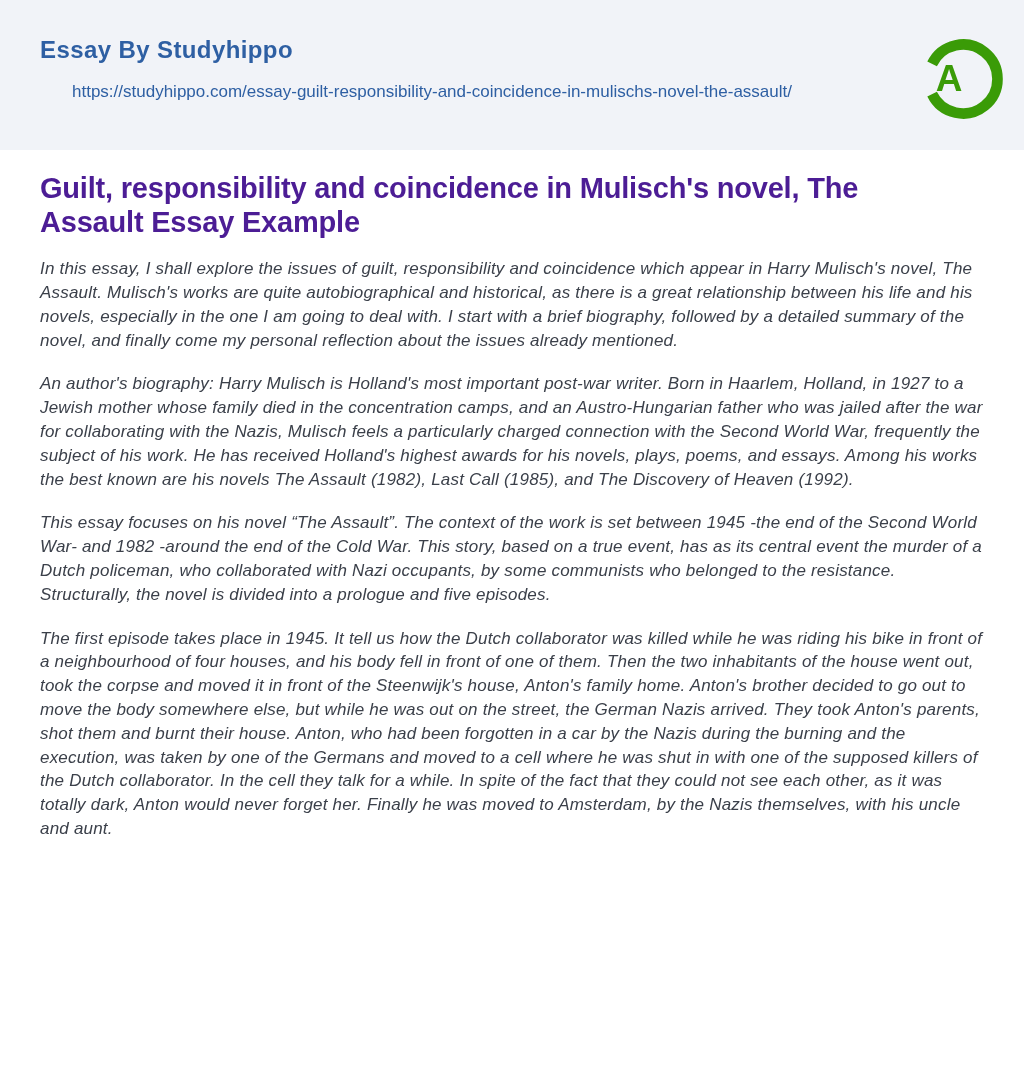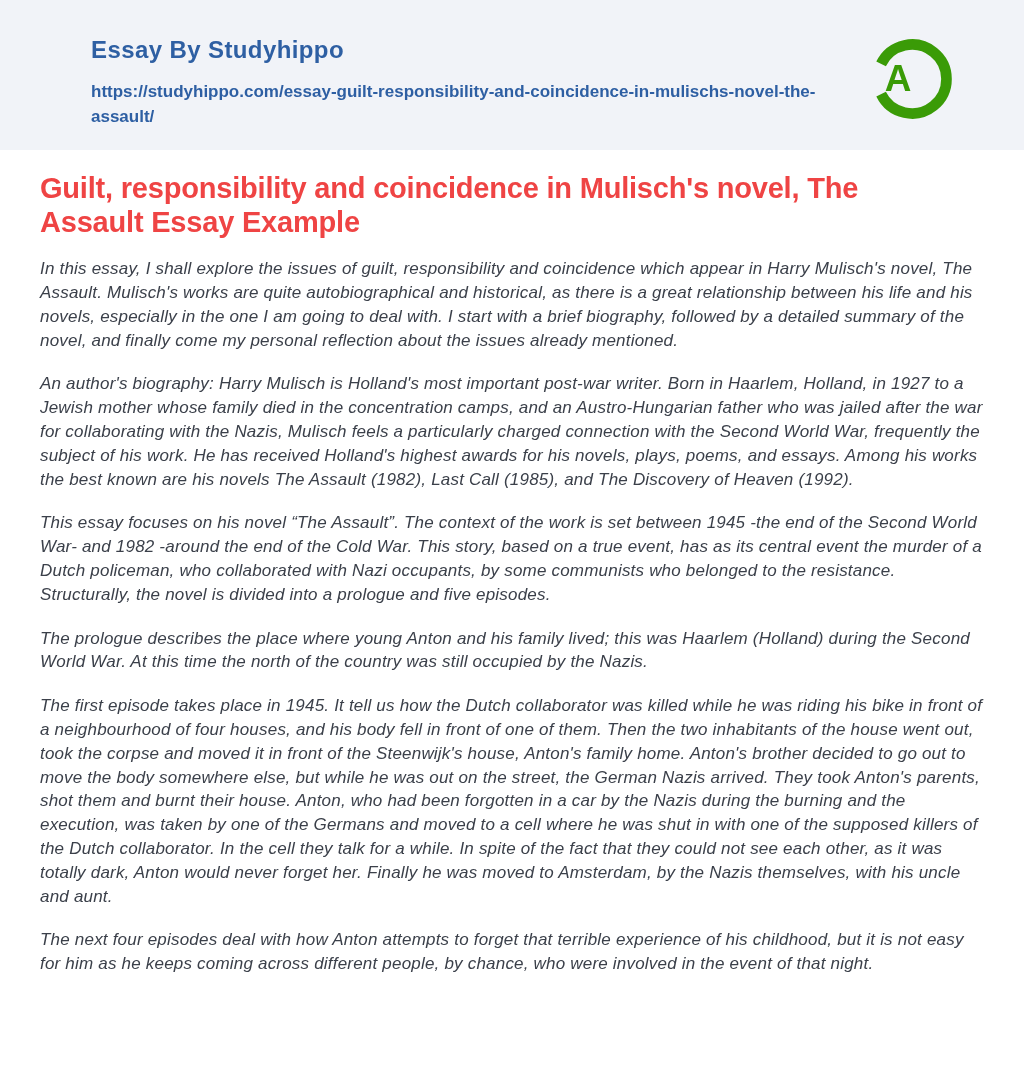--- a/index.html
+++ b/index.html
@@ -10,56 +10,57 @@
     overflow: hidden;
     background: #ffffff;
     font-family: "Liberation Sans", sans-serif;
   }
   .header {
     background: #f1f3f8;
     width: 100%;
     height: 150px;
     padding: 36px 20px 0 40px;
     display: flex;
-    justify-content: center;
+    justify-content: space-between;
     align-items: flex-start;
   }
   .header-left { max-width: 800px; }
   .site-title {
     color: #2e5fa3;
     font-size: 24px;
     font-weight: 700;
     letter-spacing: 0.4px;
     line-height: 1.2;
   }
   .site-url {
     color: #2e5fa3;
     font-size: 17px;
-    font-weight: 700;
+    font-weight: 400;
     line-height: 1.5;
     margin-top: 14px;
     max-width: 780px;
     overflow-wrap: break-word;
     text-decoration: none;
     display: block;
     cursor: pointer;
+    margin-left: 32px;
   }
   .logo {
     width: 82px;
     height: 82px;
     flex: 0 0 auto;
     margin-top: 2px;
   }
   .content {
     padding: 22px 40px 0 40px;
   }
   .article-title {
     margin: 0 0 18px 0;
     max-width: 915px;
-    color: #ef4444;
+    color: #4c1d95;
     font-size: 29px;
     font-weight: 700;
     line-height: 1.16;
     letter-spacing: -0.2px;
   }
   .para {
     margin: 0 0 20px 0;
     max-width: 945px;
     color: #3b404a;
     font-size: 17px;
@@ -86,18 +87,16 @@
       </svg>
     </div>
   </header>
 
   <main class="content">
     <h1 class="article-title">Guilt, responsibility and coincidence in Mulisch's novel, The Assault Essay Example</h1>
 
     <p class="para">In this essay, I shall explore the issues of guilt, responsibility and coincidence which appear in Harry Mulisch's novel, The Assault. Mulisch's works are quite autobiographical and historical, as there is a great relationship between his life and his novels, especially in the one I am going to deal with. I start with a brief biography, followed by a detailed summary of the novel, and finally come my personal reflection about the issues already mentioned.</p>
     <p class="para">An author's biography: Harry Mulisch is Holland's most important post-war writer. Born in Haarlem, Holland, in 1927 to a Jewish mother whose family died in the concentration camps, and an Austro-Hungarian father who was jailed after the war for collaborating with the Nazis, Mulisch feels a particularly charged connection with the Second World War, frequently the subject of his work. He has received Holland's highest awards for his novels, plays, poems, and essays. Among his works the best known are his novels The Assault (1982), Last Call (1985), and The Discovery of Heaven (1992).</p>
     <p class="para">This essay focuses on his novel “The Assault”. The context of the work is set between 1945 -the end of the Second World War- and 1982 -around the end of the Cold War. This story, based on a true event, has as its central event the murder of a Dutch policeman, who collaborated with Nazi occupants, by some communists who belonged to the resistance. Structurally, the novel is divided into a prologue and five episodes.</p>
-    <p class="para">The prologue describes the place where young Anton and his family lived; this was Haarlem (Holland) during the Second World War. At this time the north of the country was still occupied by the Nazis.</p>
     <p class="para">The first episode takes place in 1945. It tell us how the Dutch collaborator was killed while he was riding his bike in front of a neighbourhood of four houses, and his body fell in front of one of them. Then the two inhabitants of the house went out, took the corpse and moved it in front of the Steenwijk's house, Anton's family home. Anton's brother decided to go out to move the body somewhere else, but while he was out on the street, the German Nazis arrived. They took Anton's parents, shot them and burnt their house. Anton, who had been forgotten in a car by the Nazis during the burning and the execution, was taken by one of the Germans and moved to a cell where he was shut in with one of the supposed killers of the Dutch collaborator. In the cell they talk for a while. In spite of the fact that they could not see each other, as it was totally dark, Anton would never forget her. Finally he was moved to Amsterdam, by the Nazis themselves, with his uncle and aunt.</p>
-    <p class="para">The next four episodes deal with how Anton attempts to forget that terrible experience of his childhood, but it is not easy for him as he keeps coming across different people, by chance, who were involved in the event of that night.</p>
   </main>
 
 </div>
 
 </body></html>

